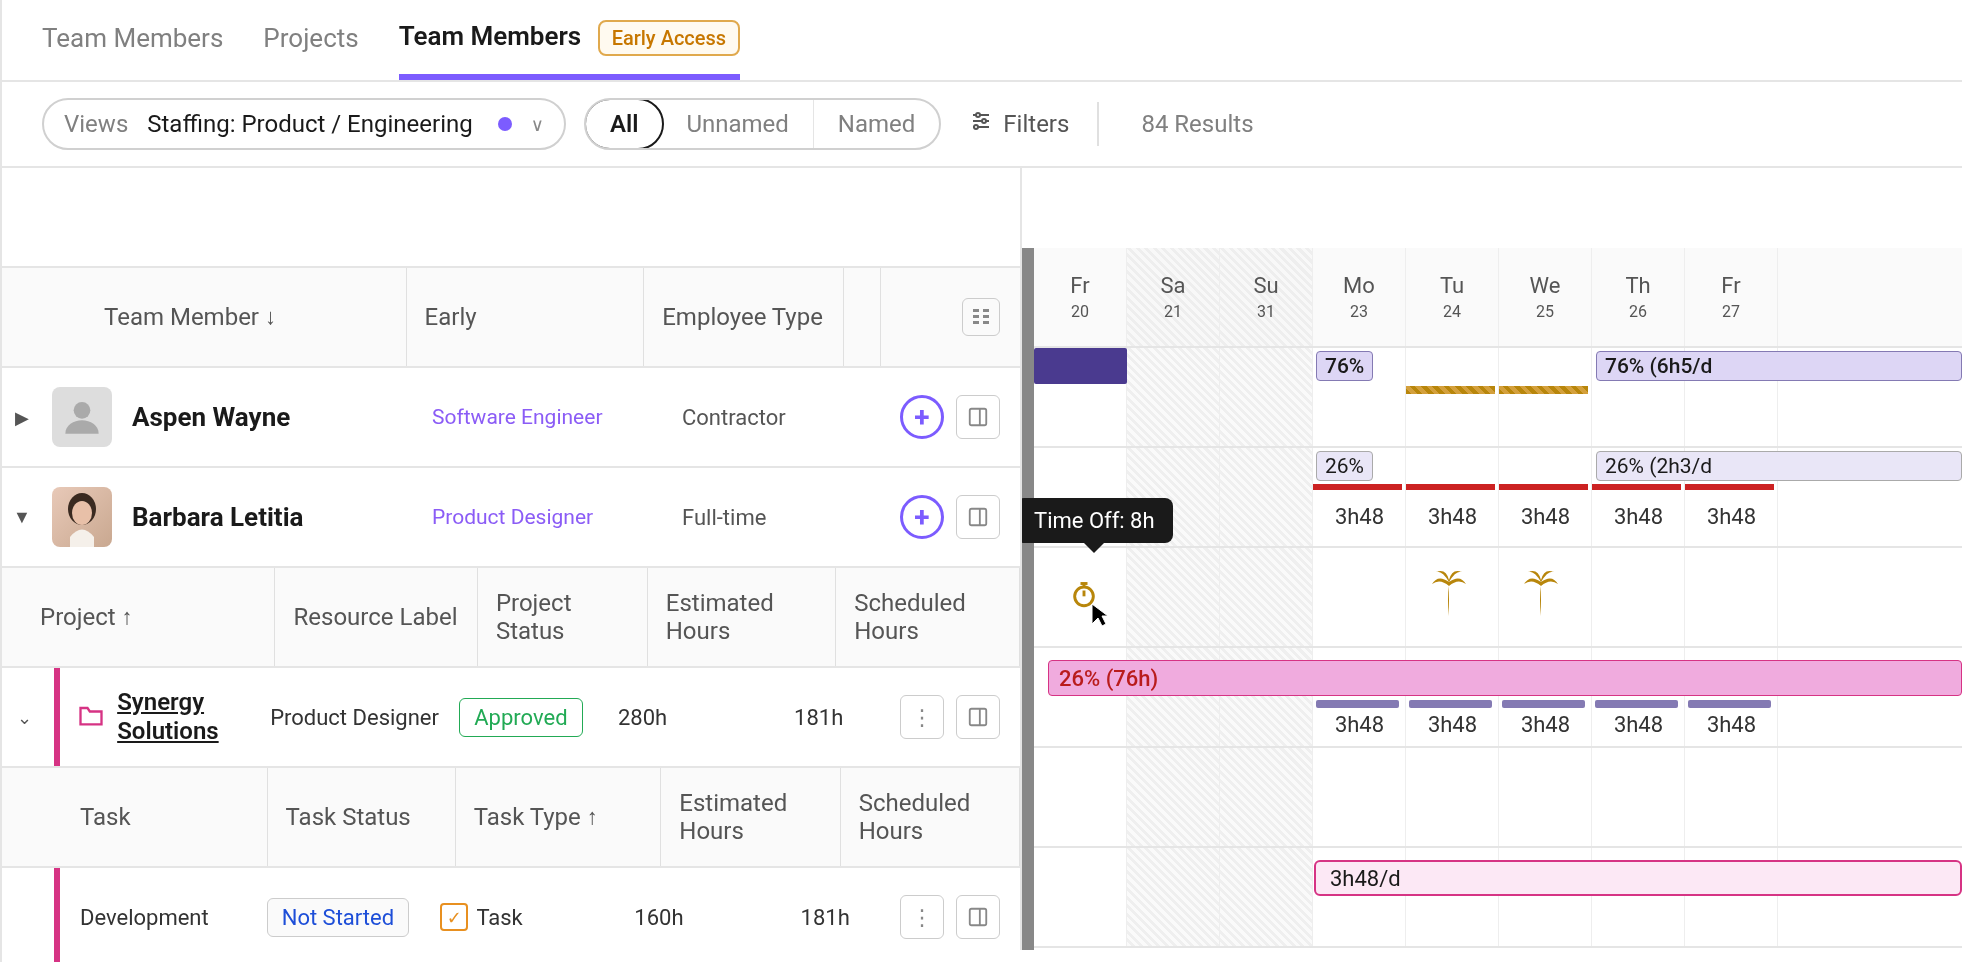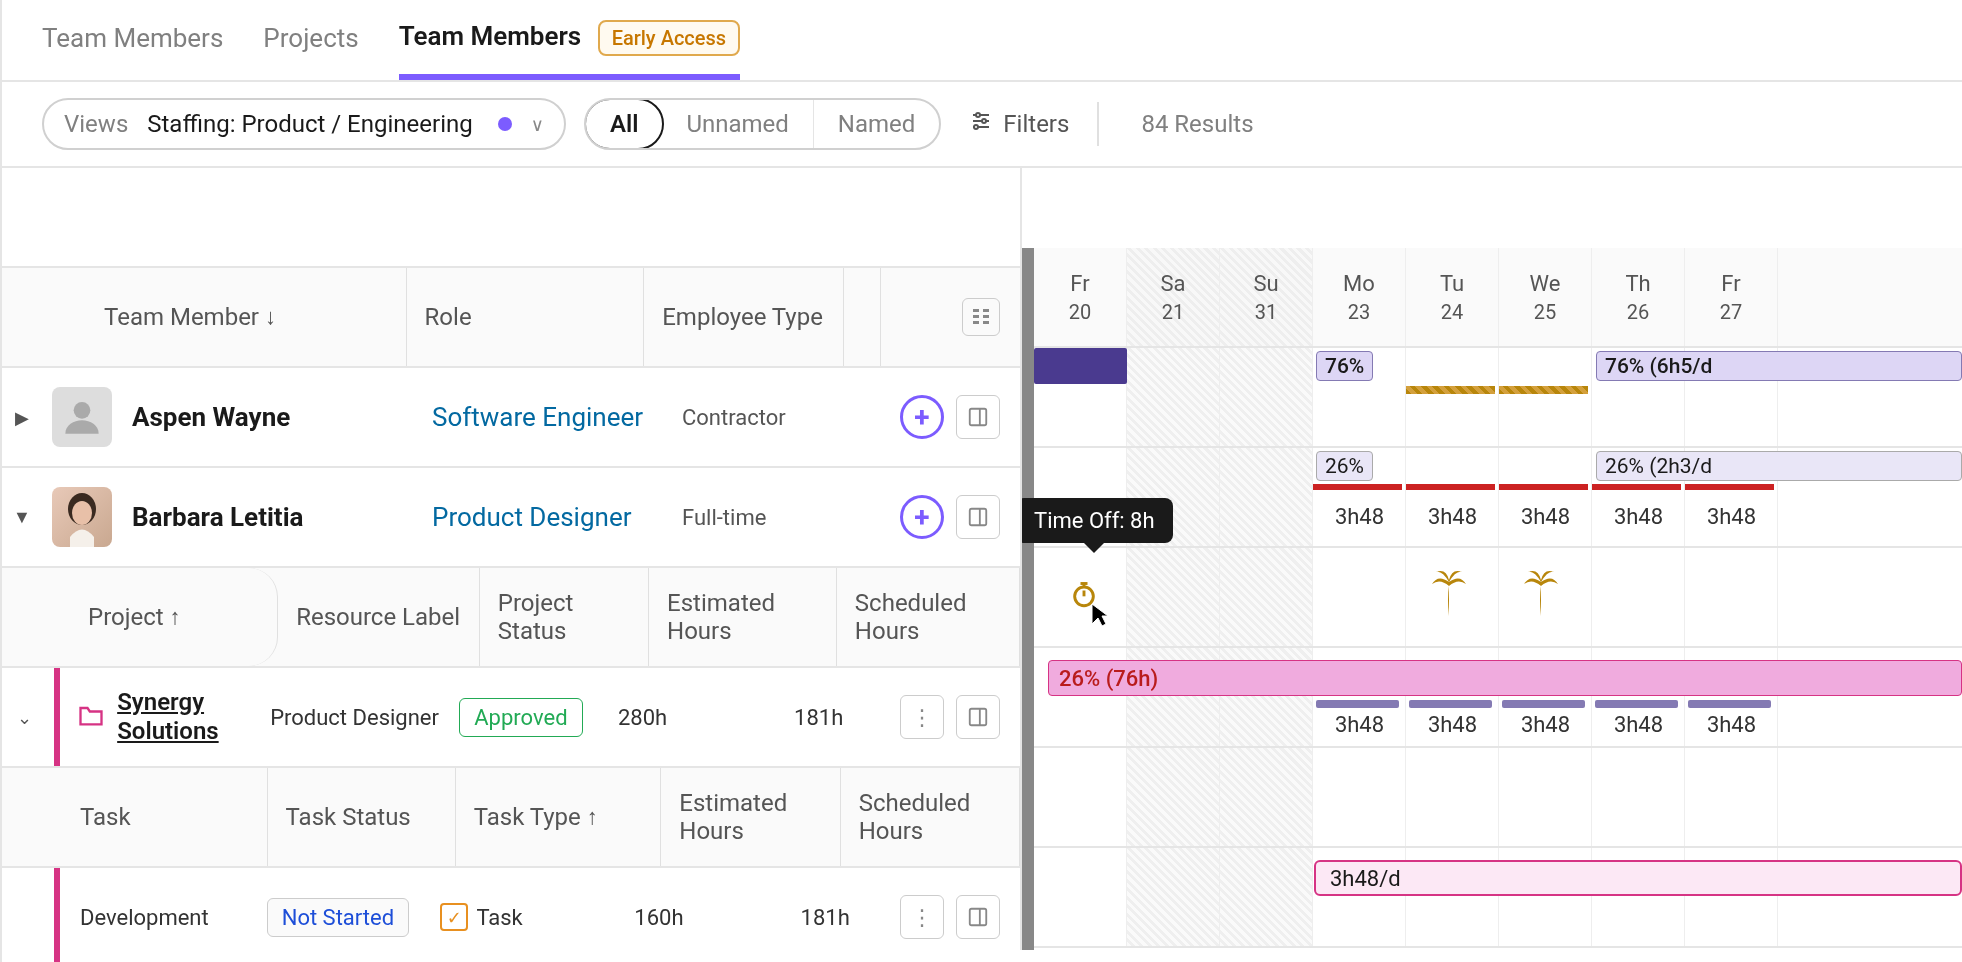--- a/index.html
+++ b/index.html
@@ -44,38 +44,38 @@
 .grid-icon { width: 38px; height: 38px; border: 1px solid #ccc; border-radius: 6px; display: flex; align-items: center; justify-content: center; color: #888; font-size: 18px; cursor: pointer; }
 
 
 .right-body { position: absolute; top: 80px; left: 0; right: 0; bottom: 0; }
 .vline-today { position: absolute; top: 0; bottom: 0; left: 0; width: 12px; background: #888; z-index: 20; }
 .days-container { position: absolute; left: 12px; right: 0; top: 0; bottom: 0; }
 .days-hdr { display: flex; height: 100px; border-bottom: 2px solid #e5e5e5; background: #fafafa; }
 .day-col { width: 93px; display: flex; flex-direction: column; align-items: center; justify-content: center; font-size: 22px; color: #555; border-right: 1px solid #eee; }
 .day-col.weekend { background: repeating-linear-gradient(45deg, #f8f8f8, #f8f8f8 3px, #eee 3px, #eee 6px); }
 .day-name { font-size: 22px; }
-.day-num { font-size: 20px; margin-top: 4px; }
+.day-num { font-size: 16px; margin-top: 4px; }
 
 
 .tm-row { display: flex; height: 100px; border-bottom: 2px solid #e5e5e5; align-items: center; }
 .tm-expander { width: 40px; display: flex; justify-content: center; color: #555; font-size: 18px; cursor: pointer; }
 .tm-avatar { width: 60px; height: 60px; border-radius: 8px; background: #ddd; display: flex; align-items: center; justify-content: center; overflow: hidden; margin-left: 10px; }
 .avatar-generic svg { width: 40px; height: 40px; }
 .tm-name { font-size: 26px; font-weight: 700; margin-left: 20px; color: #1a1a1a; }
-.tm-role { width: 250px; font-size: 26px; color: #0369a1; }
+.tm-role { width: 250px; font-size: 21px; color: #8b5cf6; }
 .tm-emp { width: 210px; font-size: 22px; color: #555; }
 .add-circle { width: 44px; height: 44px; border: 3px solid #7c5cff; border-radius: 50%; color: #7c5cff; font-size: 28px; font-weight: 700; display: flex; align-items: center; justify-content: center; cursor: pointer; }
 .panel-btn { width: 44px; height: 44px; border: 1px solid #ccc; border-radius: 6px; display: flex; align-items: center; justify-content: center; color: #888; cursor: pointer; }
 .actions { display: flex; gap: 12px; margin-left: auto; margin-right: 20px; }
 
 
 .proj-hdr-row { display: flex; height: 100px; border-bottom: 2px solid #e5e5e5; background: #fafafa; }
 .proj-hdr-cell { padding: 0 18px; font-size: 24px; color: #555; border-right: 1px solid #e0e0e0; display: flex; align-items: center; }
-.col-proj { width: 290px; padding-left: 86px; border-radius: 29px; }
+.col-proj { width: 290px; padding-left: 38px; }
 .col-rlabel { width: 215px; }
 .col-pstatus { width: 180px; }
 .col-esth { width: 200px; }
 .col-schh { width: 195px; }
 .proj-row { display: flex; height: 100px; border-bottom: 2px solid #e5e5e5; align-items: center; position: relative; }
 .left-magenta { position: absolute; left: 52px; top: 0; bottom: 0; width: 6px; background: #d63384; }
 .proj-expander { width: 52px; display: flex; justify-content: center; color: #555; font-size: 18px; cursor: pointer; }
 .folder-icon { color: #d63384; margin-right: 12px; margin-left: 30px; font-size: 28px; }
 .proj-name { font-size: 24px; font-weight: 600; color: #1a1a1a; text-decoration: underline; line-height: 1.2; cursor: pointer; }
 .status-approved { display: inline-block; border: 1px solid #22aa55; color: #22aa55; border-radius: 6px; padding: 6px 14px; font-size: 22px; }
@@ -170,21 +170,21 @@
 
   <div class="main">
     <div class="left">
       <div class="blank-100"></div>
 
       <div class="left-hdr-row">
         <div class="left-hdr-cell col-tm">
           <span>Team Member</span>
           <span class="sort-arrow">↓</span>
         </div>
-        <div class="left-hdr-cell col-role">Role</div>
+        <div class="left-hdr-cell col-role">Early</div>
         <div class="left-hdr-cell col-emp">Employee Type</div>
         <div class="left-hdr-cell col-spacer"></div>
         <div class="left-hdr-cell col-actions">
           <div class="grid-icon">
             <svg width="20" height="20" viewBox="0 0 20 20" fill="#888">
                 <rect x="2" y="2" width="6" height="3"></rect>
                 <rect x="2" y="8" width="6" height="3"></rect>
                 <rect x="2" y="14" width="6" height="3"></rect>
                 <rect x="12" y="2" width="6" height="3"></rect>
                 <rect x="12" y="8" width="6" height="3"></rect>

